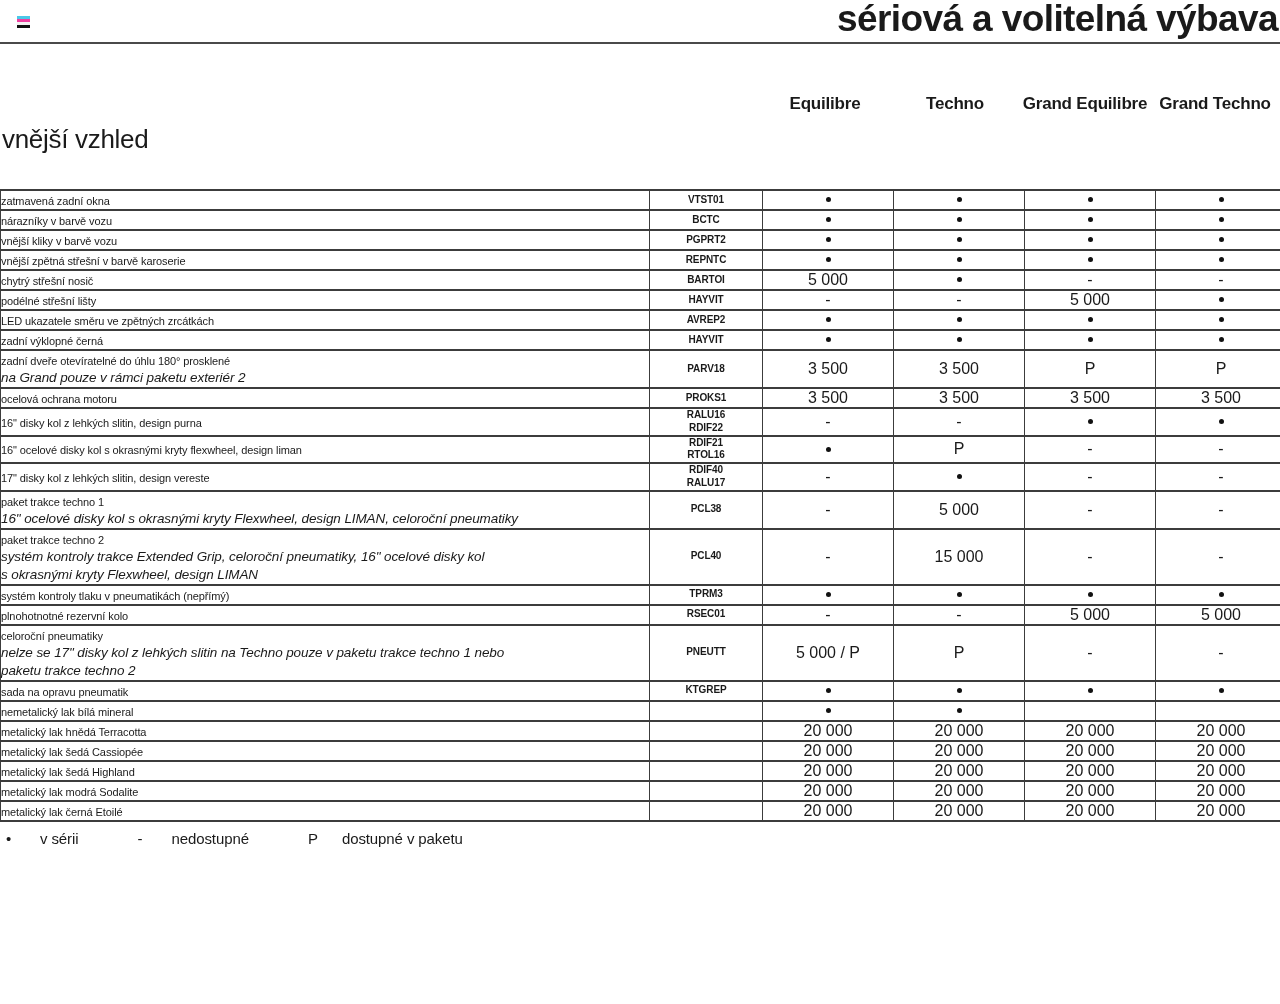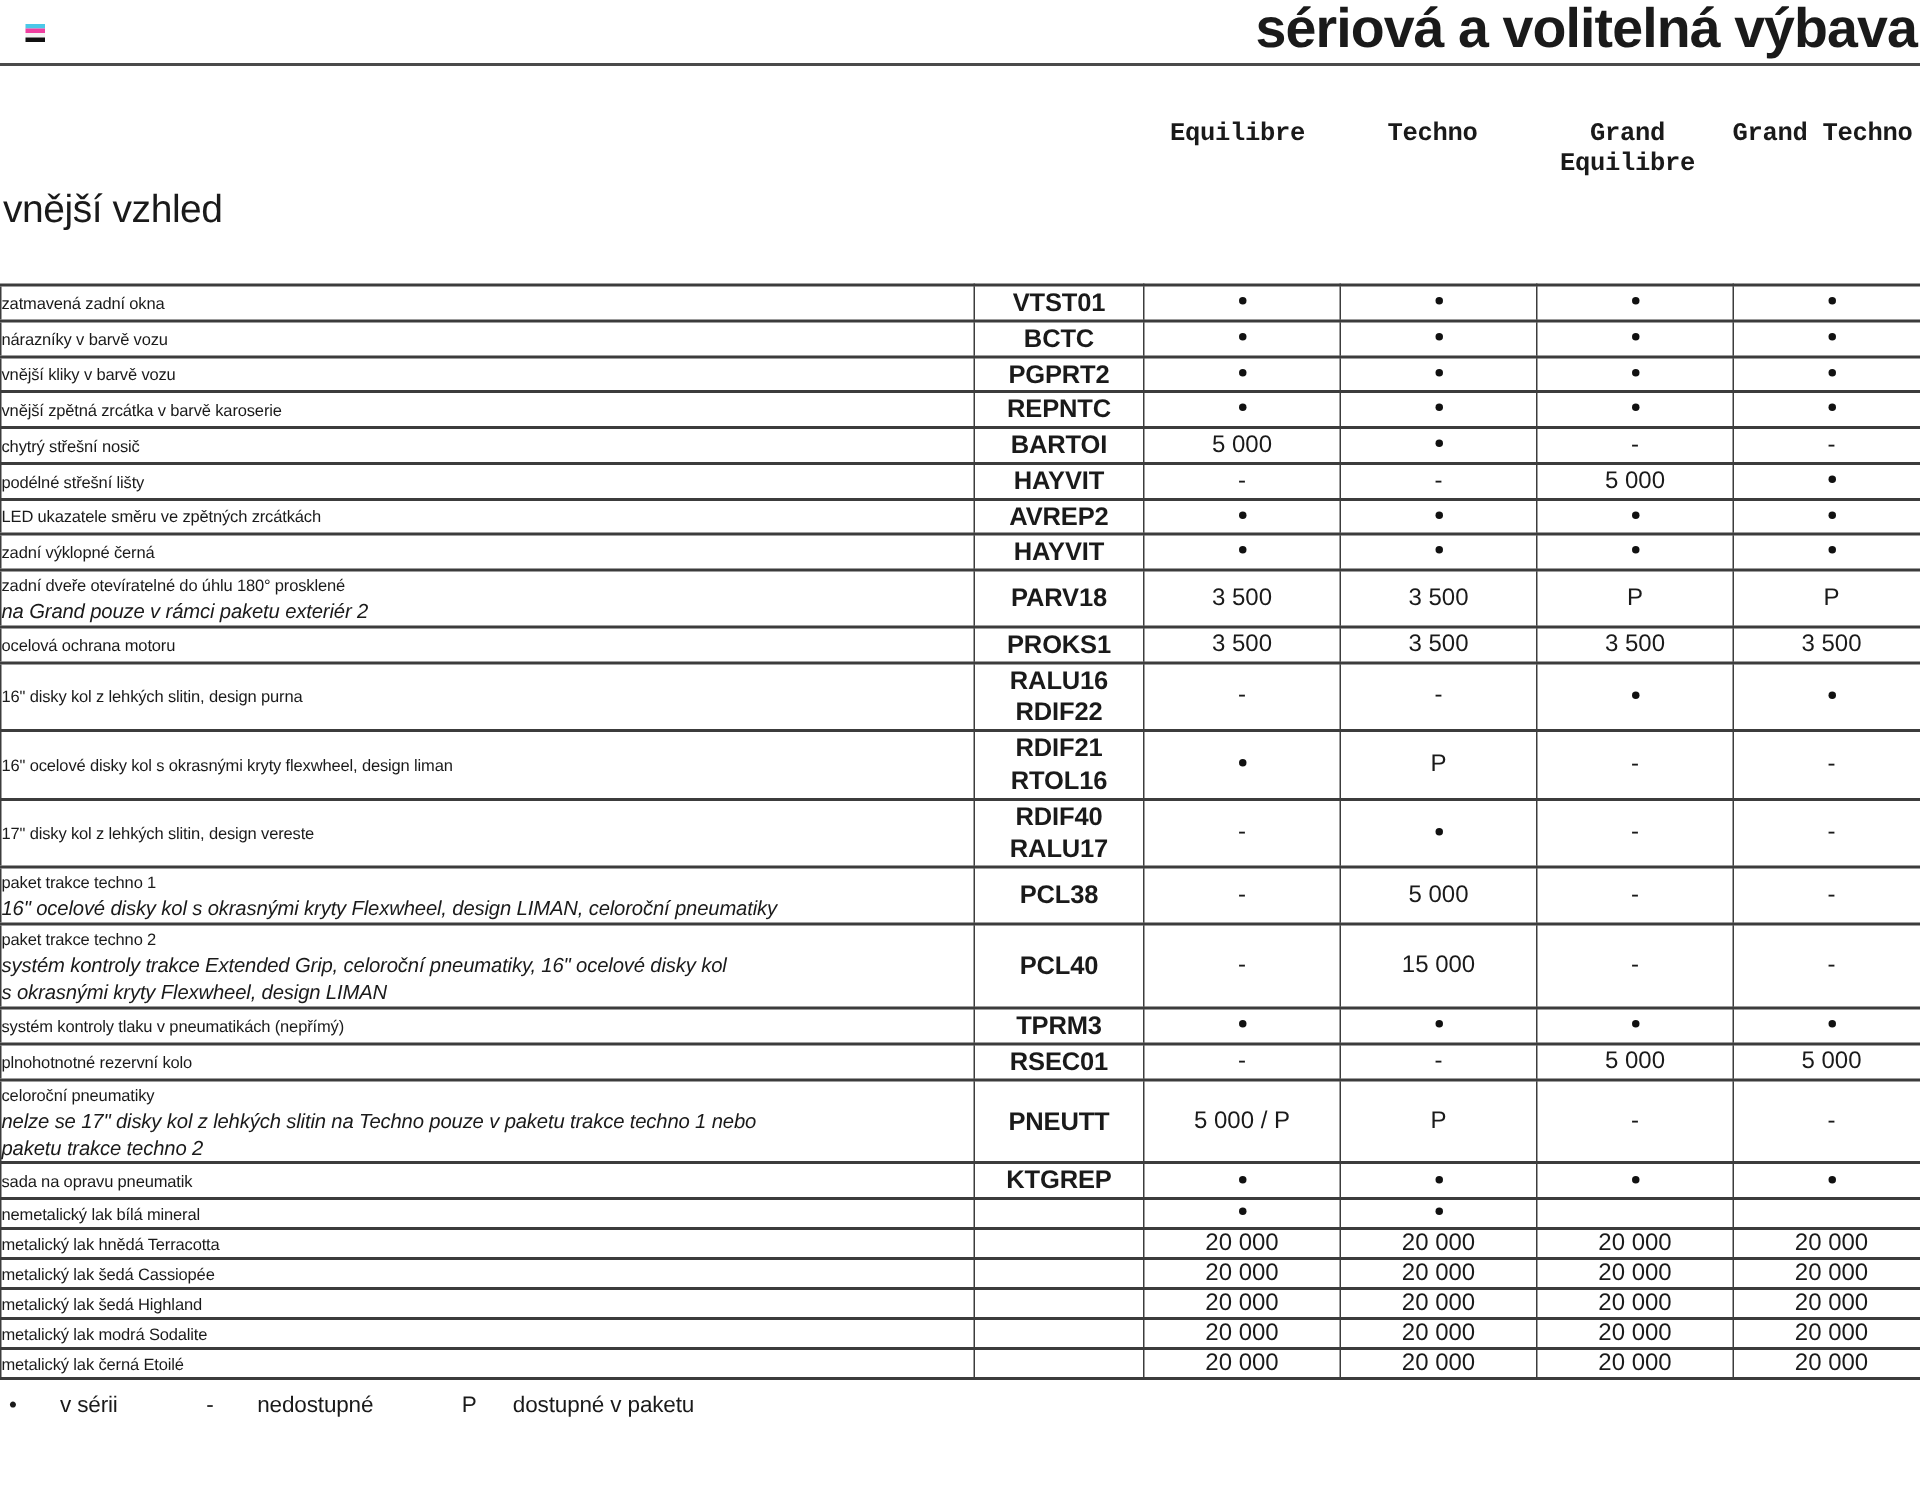--- a/index.html
+++ b/index.html
@@ -59,24 +59,23 @@
     position: absolute;
     left: 2px;
     top: 80px;
     font-size: 26px;
     font-weight: 400;
     letter-spacing: -0.3px;
   }
   .colheads {
     position: absolute;
     left: 760px;
-    top: 36px;
+    top: 50px;
     width: 520px;
     display: flex;
-    font-family: Liberation Mono, monospace;
   }
   .colheads > div {
     width: 25%;
     text-align: center;
     font-size: 17px;
     font-weight: 800;
     line-height: 1.16;
     letter-spacing: -0.2px;
   }
 
@@ -98,21 +97,21 @@
     border-left: 1px solid #3c3c3c;
   }
   td.c-label {
     width: 648px;
     padding: 2px 4px 3px 4px;
     border-left: 1px solid #3c3c3c;
   }
   td.c-code {
     width: 112px;
     text-align: center;
-    font-size: 17px;
+    font-size: 10px;
     font-weight: 700;
     line-height: 1.28;
     letter-spacing: -0.1px;
     border-left: none;
   }
   td.c-val {
     width: 130px;
     text-align: center;
     font-size: 16px;
     font-weight: 400;
@@ -203,21 +202,21 @@
       </tr>
       <tr>
         <td class="c-label"><span class="lbl-main">vnější kliky v barvě vozu</span></td>
         <td class="c-code">PGPRT2</td>
         <td class="c-val"><span class="dot"></span></td>
         <td class="c-val"><span class="dot"></span></td>
         <td class="c-val"><span class="dot"></span></td>
         <td class="c-val"><span class="dot"></span></td>
       </tr>
       <tr>
-        <td class="c-label"><span class="lbl-main">vnější zpětná zrcátka v barvě karoserie</span></td>
+        <td class="c-label"><span class="lbl-main">vnější zpětná střešní v barvě karoserie</span></td>
         <td class="c-code">REPNTC</td>
         <td class="c-val"><span class="dot"></span></td>
         <td class="c-val"><span class="dot"></span></td>
         <td class="c-val"><span class="dot"></span></td>
         <td class="c-val"><span class="dot"></span></td>
       </tr>
       <tr>
         <td class="c-label"><span class="lbl-main">chytrý střešní nosič</span></td>
         <td class="c-code">BARTOI</td>
         <td class="c-val">5 000</td>

